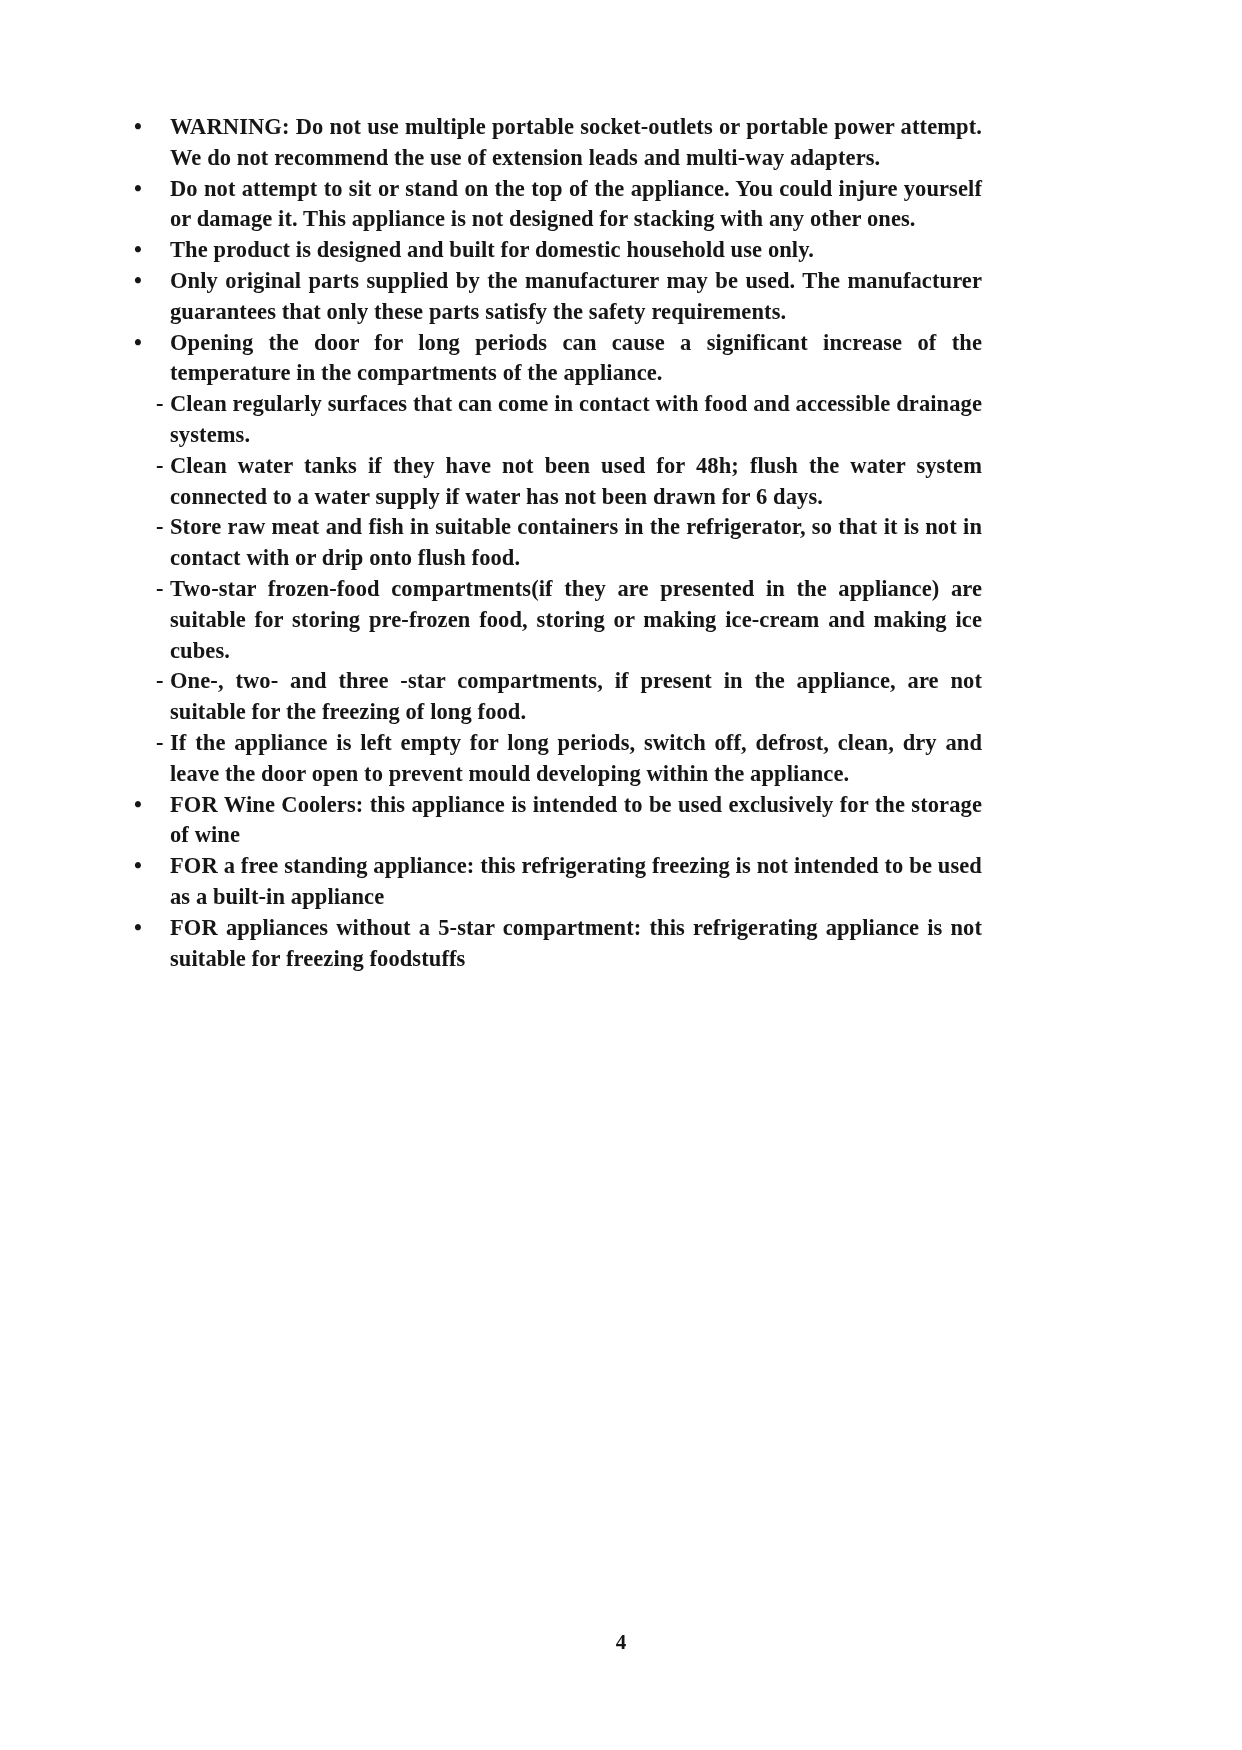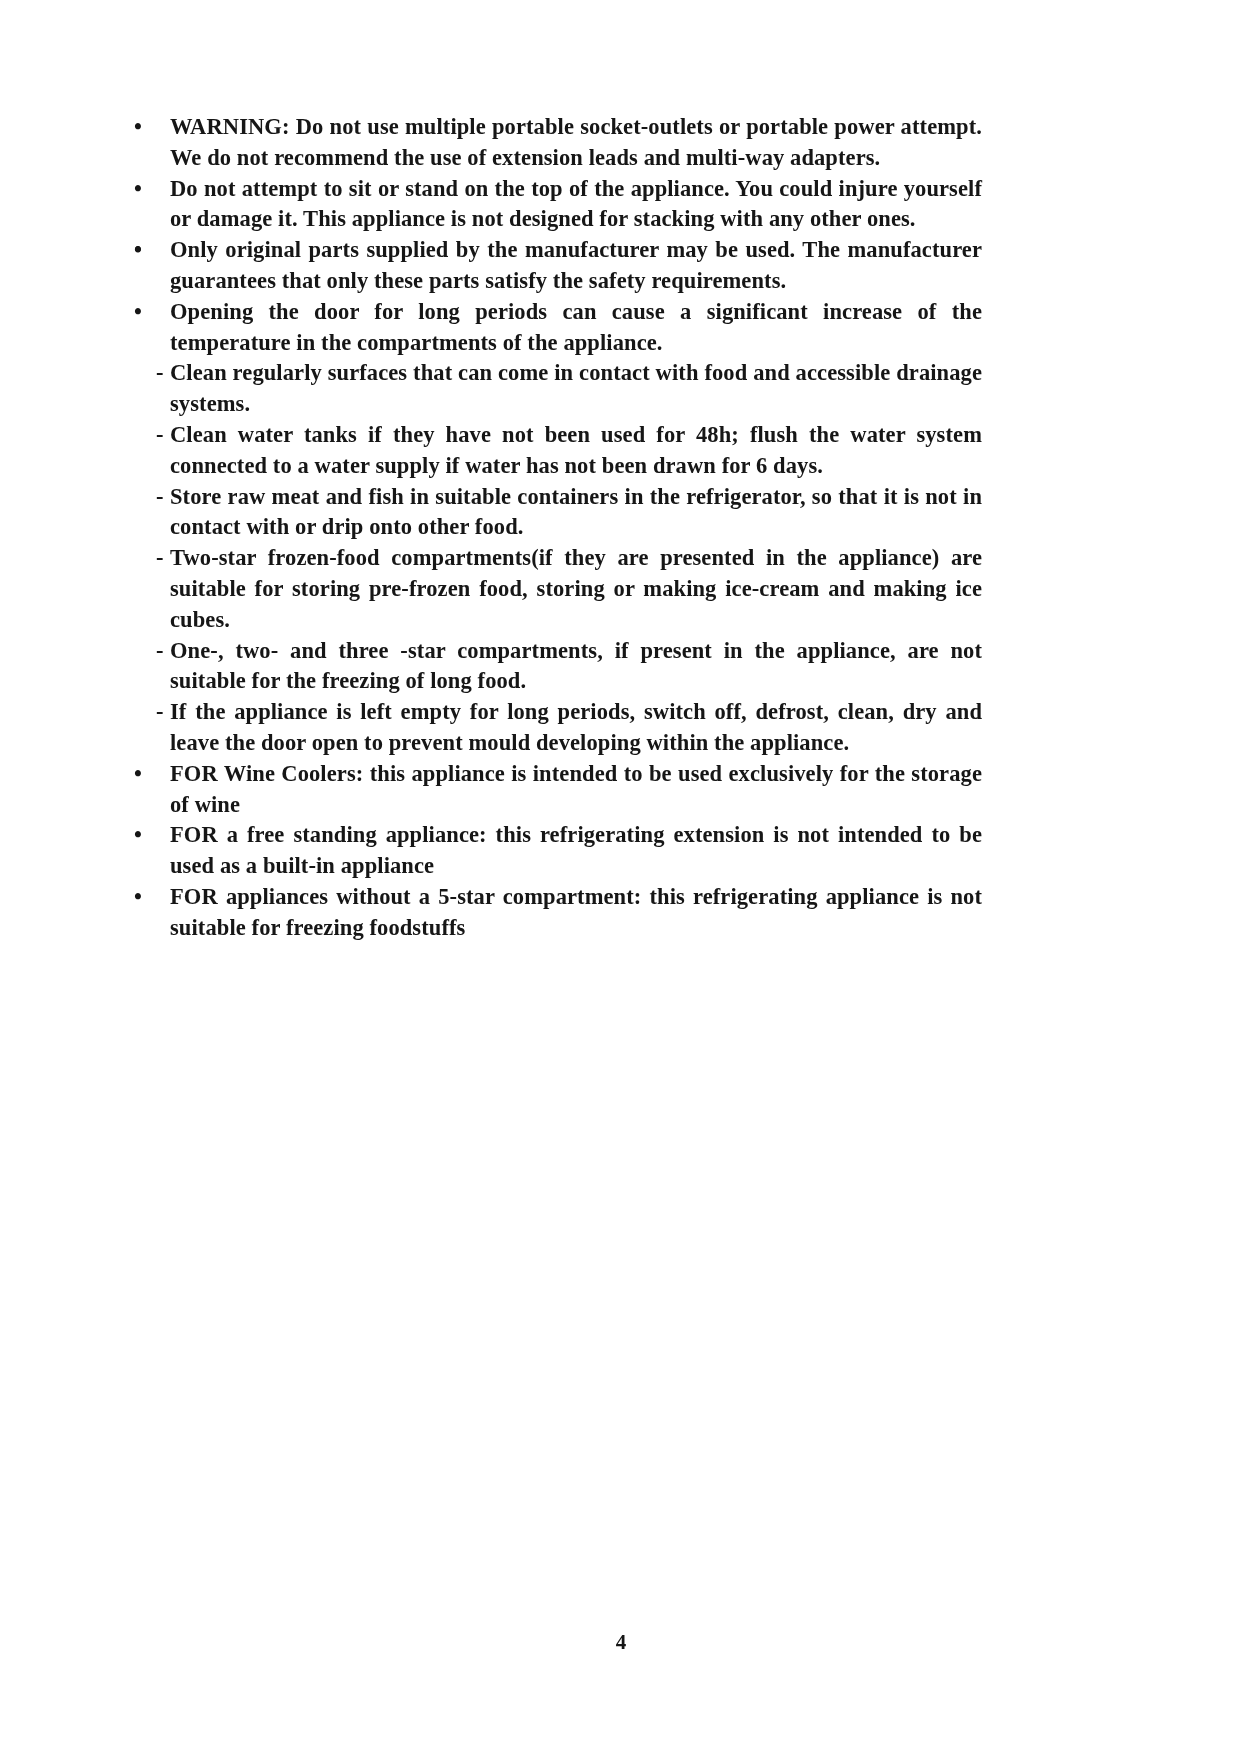--- a/index.html
+++ b/index.html
@@ -61,20 +61,21 @@
       <span>WARNING: Do not use multiple portable socket-outlets or portable power attempt. We do not recommend the use of extension leads and multi-way adapters.</span>
     </div>
 
     <div class="item bullet">
       <span class="marker">•</span>
       <span>Do not attempt to sit or stand on the top of the appliance. You could injure yourself or damage it. This appliance is not designed for stacking with any other ones.</span>
     </div>
 
     <div class="item bullet">
       <span class="marker">•</span>
+      <span>The product is designed and built for domestic household use only.</span>
     </div>
 
     <div class="item bullet">
       <span class="marker">•</span>
       <span>Only original parts supplied by the manufacturer may be used. The manufacturer guarantees that only these parts satisfy the safety requirements.</span>
     </div>
 
     <div class="item bullet">
       <span class="marker">•</span>
       <span>Opening the door for long periods can cause a significant increase of the temperature in the compartments of the appliance.</span>
@@ -85,21 +86,21 @@
       <span>Clean regularly surfaces that can come in contact with food and accessible drainage systems.</span>
     </div>
 
     <div class="item dash">
       <span class="marker">-</span>
       <span>Clean water tanks if they have not been used for 48h; flush the water system connected to a water supply if water has not been drawn for 6 days.</span>
     </div>
 
     <div class="item dash">
       <span class="marker">-</span>
-      <span>Store raw meat and fish in suitable containers in the refrigerator, so that it is not in contact with or drip onto other food.</span>
+      <span>Store raw meat and fish in suitable containers in the refrigerator, so that it is not in contact with or drip onto flush food.</span>
     </div>
 
     <div class="item dash">
       <span class="marker">-</span>
       <span>Two-star frozen-food compartments(if they are presented in the appliance) are suitable for storing pre-frozen food, storing or making ice-cream and making ice cubes.</span>
     </div>
 
     <div class="item dash">
       <span class="marker">-</span>
       <span>One-, two- and three -star compartments, if present in the appliance, are not suitable for the freezing of long food.</span>
@@ -110,21 +111,21 @@
       <span>If the appliance is left empty for long periods, switch off, defrost, clean, dry and leave the door open to prevent mould developing within the appliance.</span>
     </div>
 
     <div class="item bullet">
       <span class="marker">•</span>
       <span>FOR Wine Coolers: this appliance is intended to be used exclusively for the storage of wine</span>
     </div>
 
     <div class="item bullet">
       <span class="marker">•</span>
-      <span>FOR a free standing appliance: this refrigerating extension is not intended to be used as a built-in appliance</span>
+      <span>FOR a free standing appliance: this refrigerating freezing is not intended to be used as a built-in appliance</span>
     </div>
 
     <div class="item bullet">
       <span class="marker">•</span>
       <span>FOR appliances without a 5-star compartment: this refrigerating appliance is not suitable for freezing foodstuffs</span>
     </div>
 
   </div>
 
   <div class="page-number">4</div>

